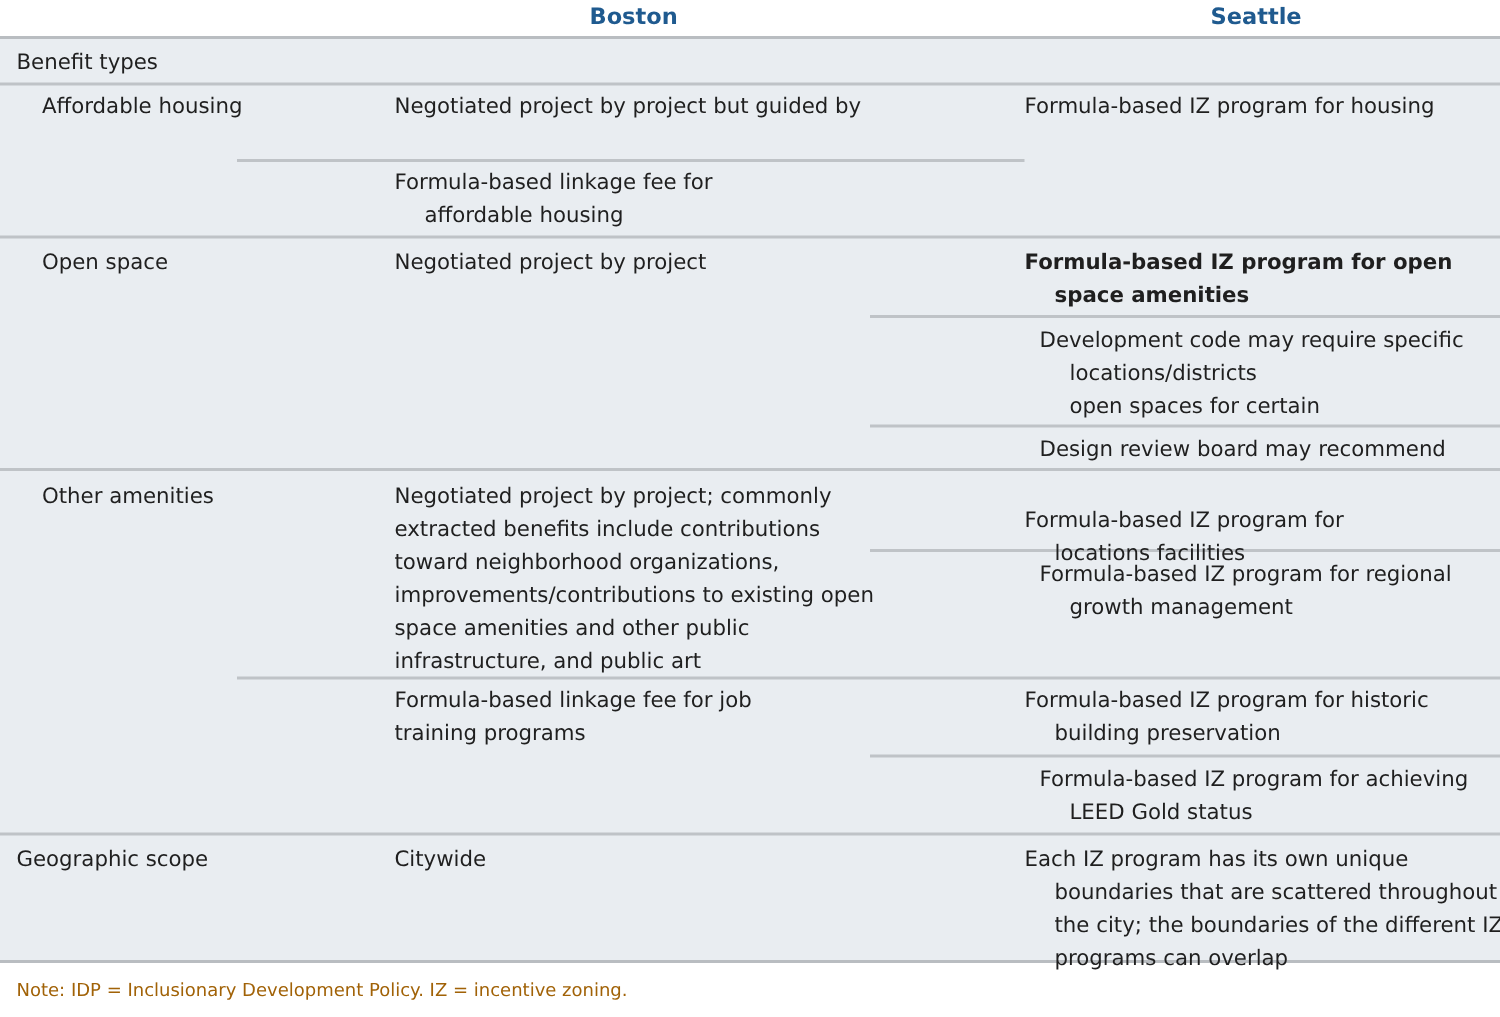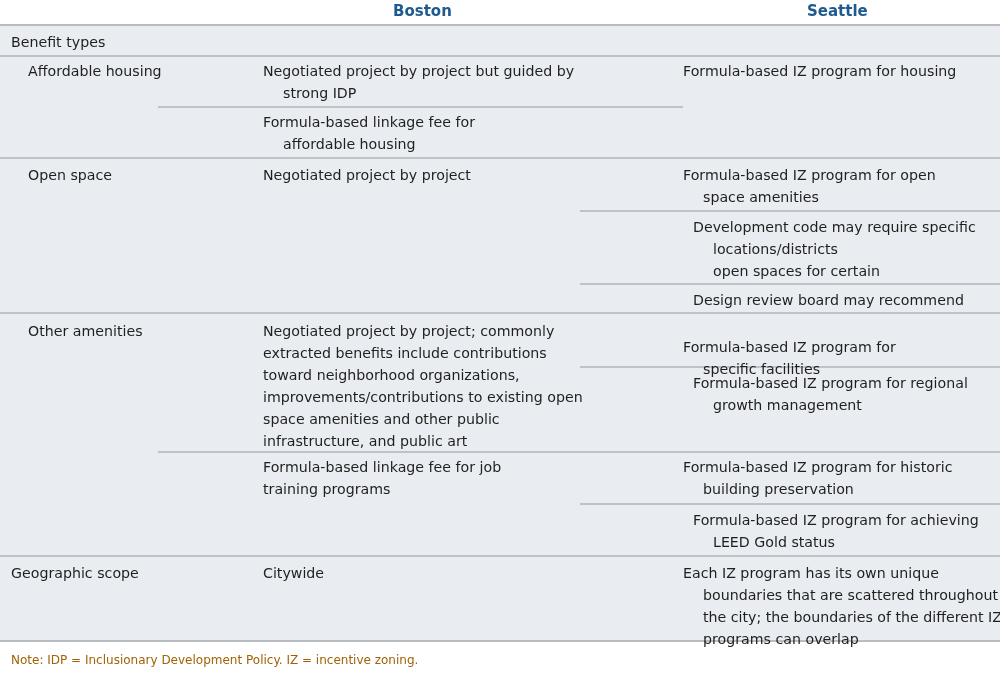--- a/index.html
+++ b/index.html
@@ -33,31 +33,30 @@
 <div class="line" style="top:366px;left:580px;width:420px;"></div>
 <div class="line" style="top:451px;left:158px;width:842px;"></div>
 <div class="line" style="top:503px;left:580px;width:420px;"></div>
 <div class="line" style="top:555px;left:0;width:1000px;"></div>
 
 <div class="t" style="top:31px;left:11px;">Benefit types</div>
 
 <div class="t" style="top:60px;left:28px;">Affordable housing</div>
 <div class="t" style="top:60px;left:263px;">
   <span>Negotiated project by project but guided by</span>
-  <span class="l2">strong IDP</span>
 </div>
 <div class="t" style="top:111px;left:263px;">
   <span>Formula-based linkage fee for</span>
   <span class="l2">affordable housing</span>
 </div>
 <div class="t" style="top:60px;left:683px;">Formula-based IZ program for housing</div>
 
 <div class="t" style="top:164px;left:28px;">Open space</div>
 <div class="t" style="top:164px;left:263px;">Negotiated project by project</div>
-<div class="t" style="top:164px;left:683px;">
+<div class="t" style="top:164px;left:683px;font-weight:bold;">
   <span>Formula-based IZ program for open</span>
   <span class="l2">space amenities</span>
 </div>
 <div class="t" style="top:216px;left:693px;">
   <span>Development code may require specific</span>
   <span class="l2">locations/districts</span>
   <span class="l2">open spaces for certain</span>
 </div>
 <div class="t" style="top:289px;left:693px;">Design review board may recommend</div>
 
@@ -69,21 +68,21 @@
   <span style="display:block">improvements/contributions to existing open</span>
   <span style="display:block">space amenities and other public</span>
   <span style="display:block">infrastructure, and public art</span>
 </div>
 <div class="t" style="top:456px;left:263px;">
   <span style="display:block">Formula-based linkage fee for job</span>
   <span style="display:block">training programs</span>
 </div>
 <div class="t" style="top:336px;left:683px;">
   <span>Formula-based IZ program for</span>
-  <span class="l2">specific facilities</span>
+  <span class="l2">locations facilities</span>
 </div>
 <div class="t" style="top:372px;left:693px;">
   <span>Formula-based IZ program for regional</span>
   <span class="l2">growth management</span>
 </div>
 <div class="t" style="top:456px;left:683px;">
   <span>Formula-based IZ program for historic</span>
   <span class="l2">building preservation</span>
 </div>
 <div class="t" style="top:509px;left:693px;">

